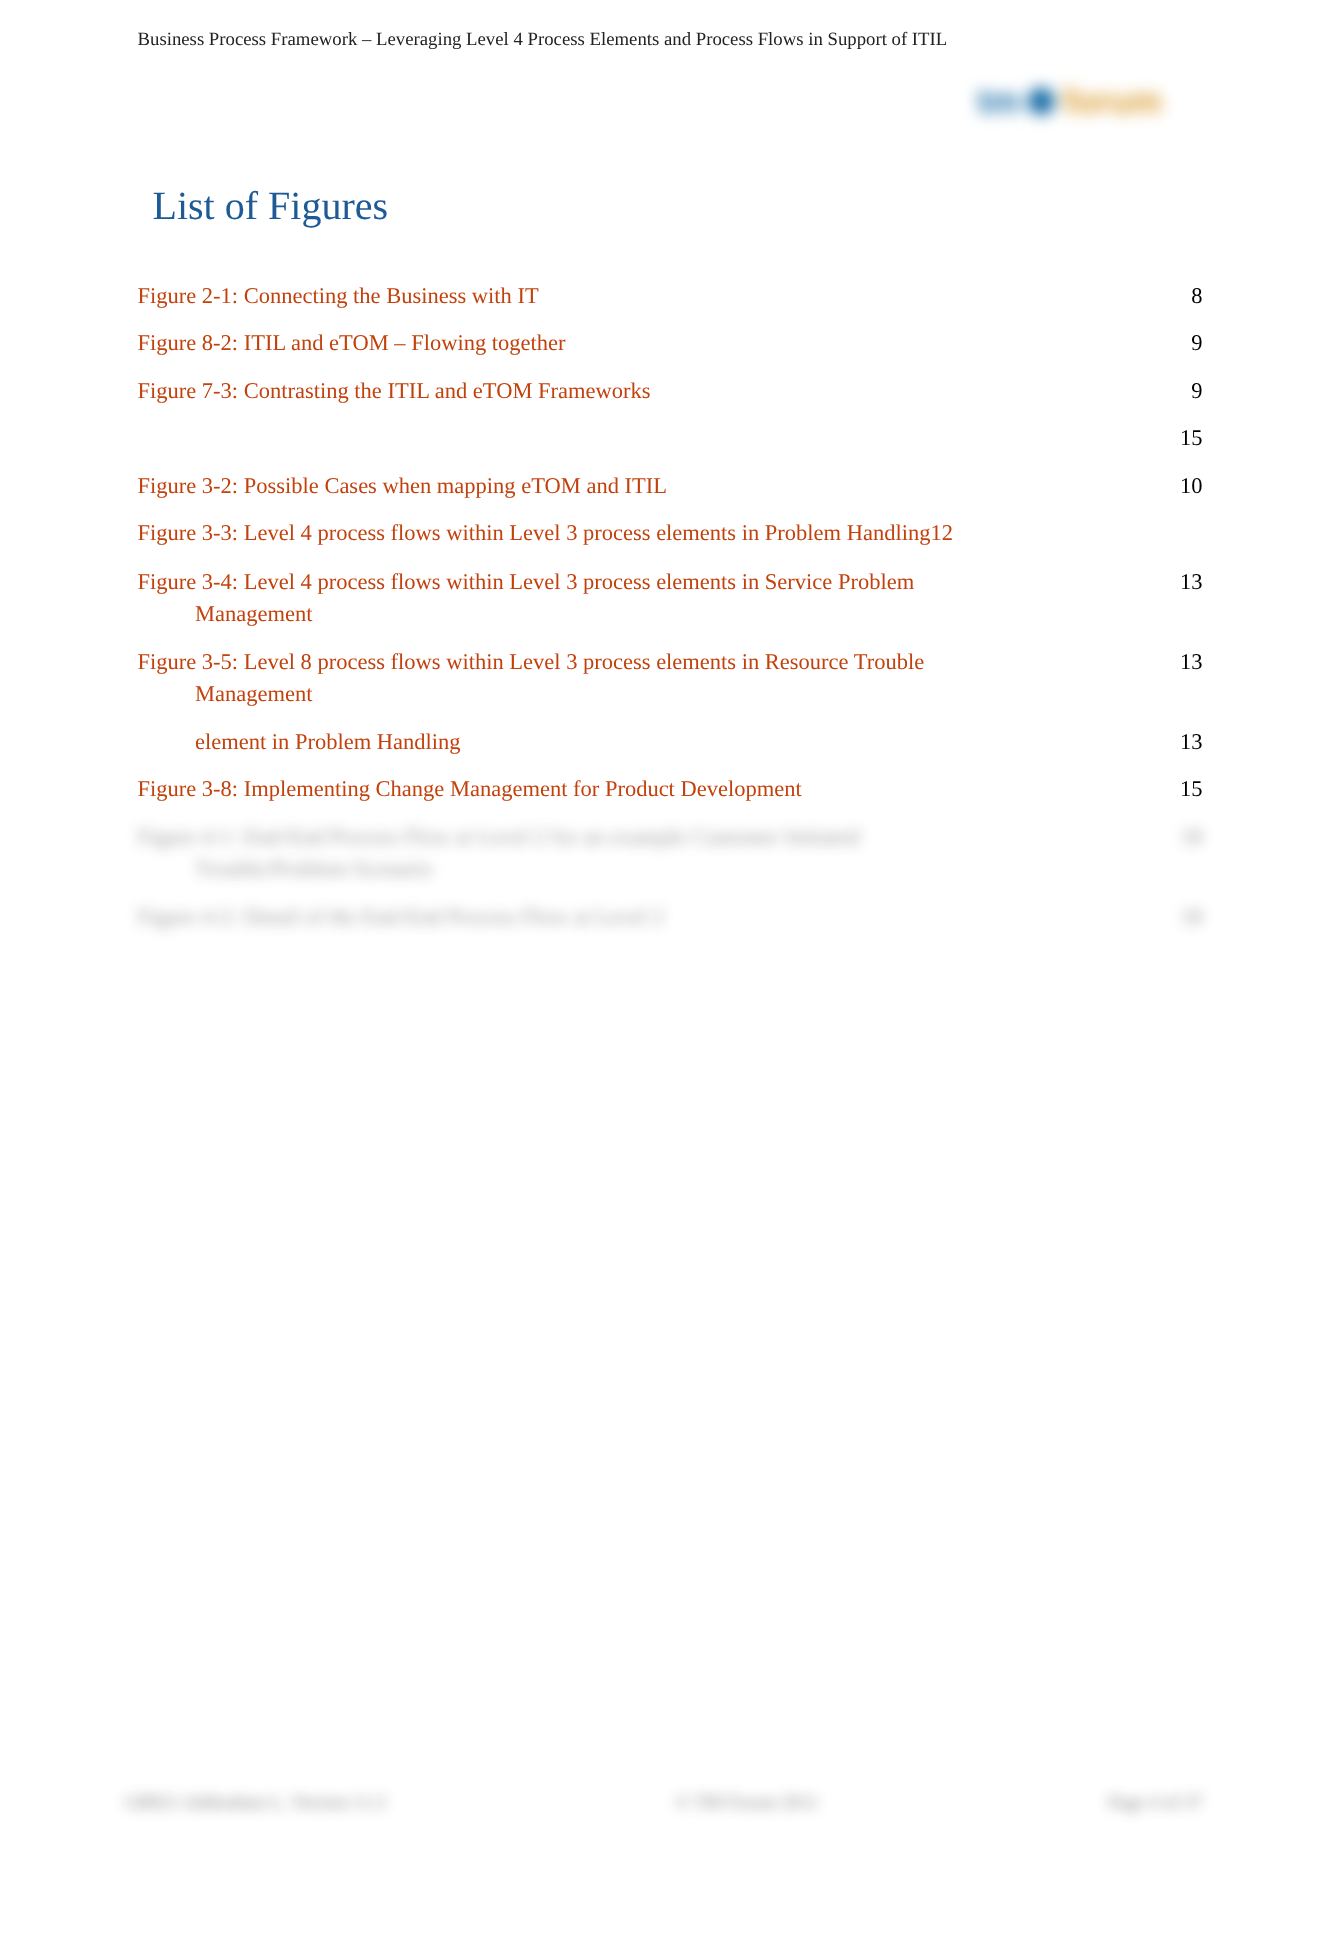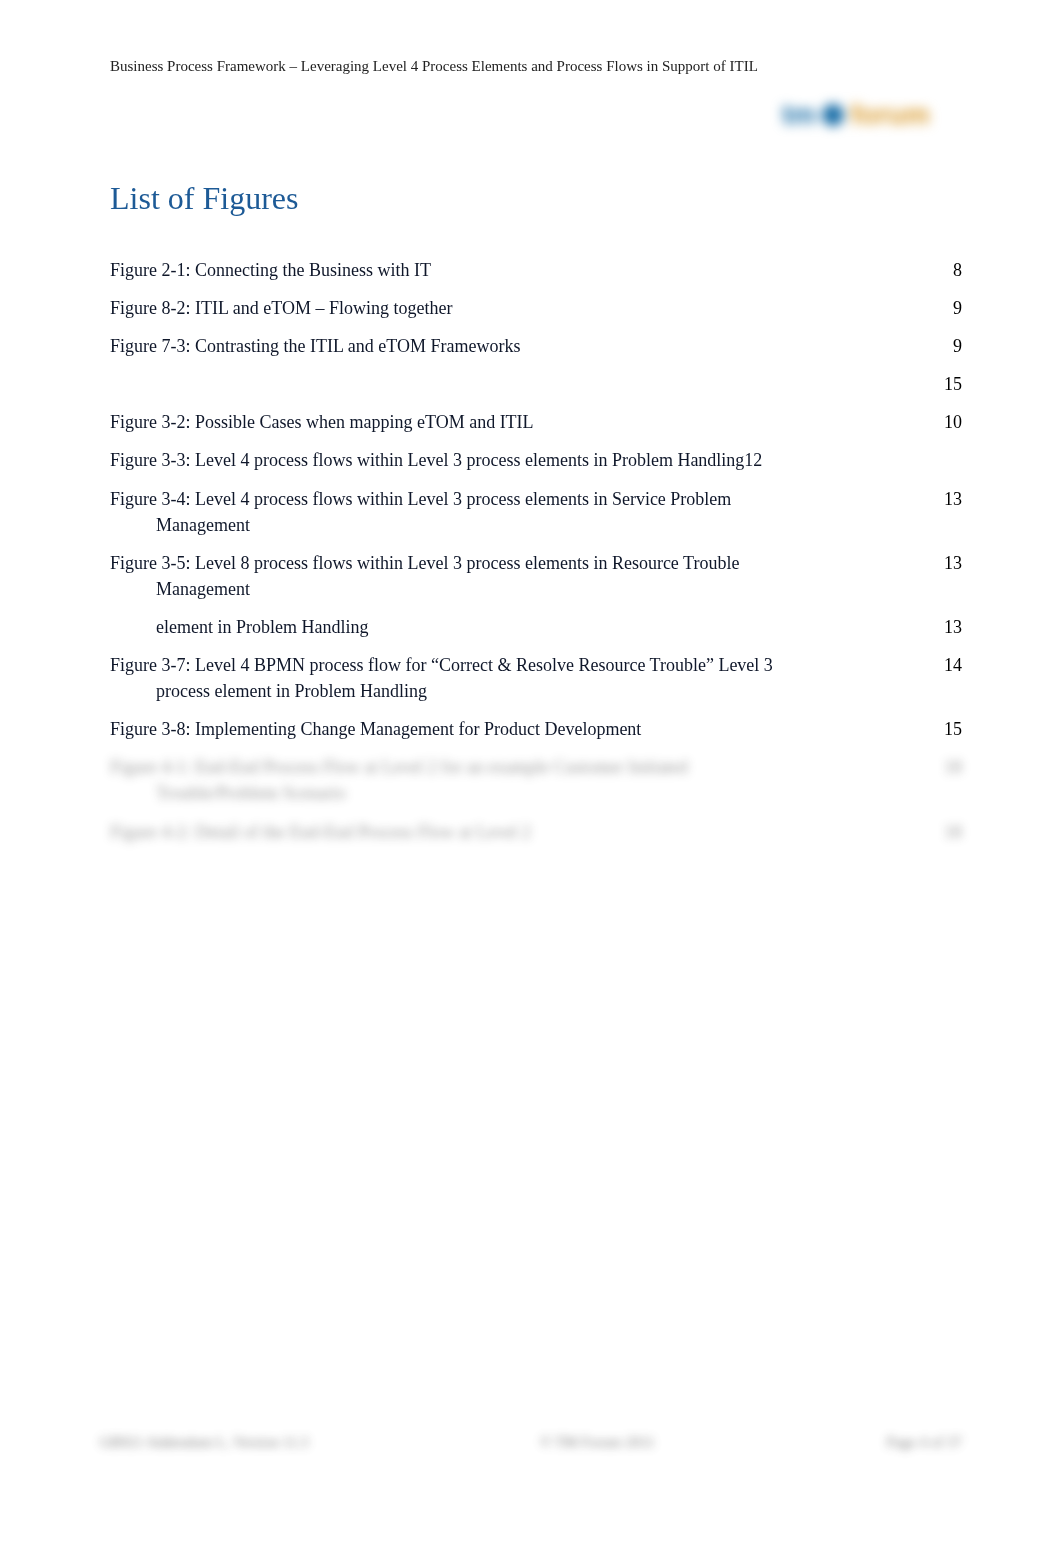--- a/index.html
+++ b/index.html
@@ -5,21 +5,21 @@
     * { margin: 0; padding: 0; box-sizing: border-box; }
     body {
       width: 1062px;
       height: 1561px;
       background: #ffffff;
       font-family: "Times New Roman", Times, serif;
       color: #000000;
       position: relative;
     }
     .page {
-      padding: 58px 100px 0 110px;
+      padding: 24px 100px 0 110px;
       position: relative;
       height: 100%;
     }
     .header-text {
       font-size: 15px;
       font-family: "Times New Roman", Times, serif;
       color: #222;
       margin-bottom: 8px;
     }
     .logo-row {
@@ -53,31 +53,32 @@
       font-weight: bold;
       font-size: 28px;
       color: #d99b2e;
     }
     .section-title {
       font-size: 32px;
       color: #1d5a96;
       margin-top: 45px;
       margin-bottom: 40px;
       font-weight: normal;
+      margin-left: 12px;
     }
     .figure-entry {
       display: flex;
       align-items: flex-start;
       margin-bottom: 12px;
       font-size: 18px;
       line-height: 1.45;
     }
     .figure-text {
       flex: 1;
-      color: #0f172a;
+      color: #c2410c;
     }
     .figure-text-indent {
       display: block;
       padding-left: 46px;
     }
     .figure-page {
       width: 40px;
       text-align: right;
       color: #000;
       flex-shrink: 0;
@@ -173,27 +174,20 @@
       <span class="figure-page">13</span>
     </div>
 
     <div class="figure-entry">
       <span class="figure-text">
         <span class="figure-text-indent">element in Problem Handling</span>
       </span>
       <span class="figure-page">13</span>
     </div>
 
-    <div class="figure-entry">
-      <span class="figure-text">
-        <span>Figure 3-7: Level 4 BPMN process flow for “Correct &amp; Resolve Resource Trouble” Level 3</span>
-        <span class="figure-text-indent">process element in Problem Handling</span>
-      </span>
-      <span class="figure-page">14</span>
-    </div>
 
     <div class="figure-entry">
       <span class="figure-text">Figure 3-8: Implementing Change Management for Product Development</span>
       <span class="figure-page">15</span>
     </div>
 
     <div class="figure-entry blurred-entry">
       <span class="figure-text">
         <span>Figure 4-1: End-End Process Flow at Level 2 for an example Customer Initiated</span>
         <span class="figure-text-indent">Trouble/Problem Scenario</span>

